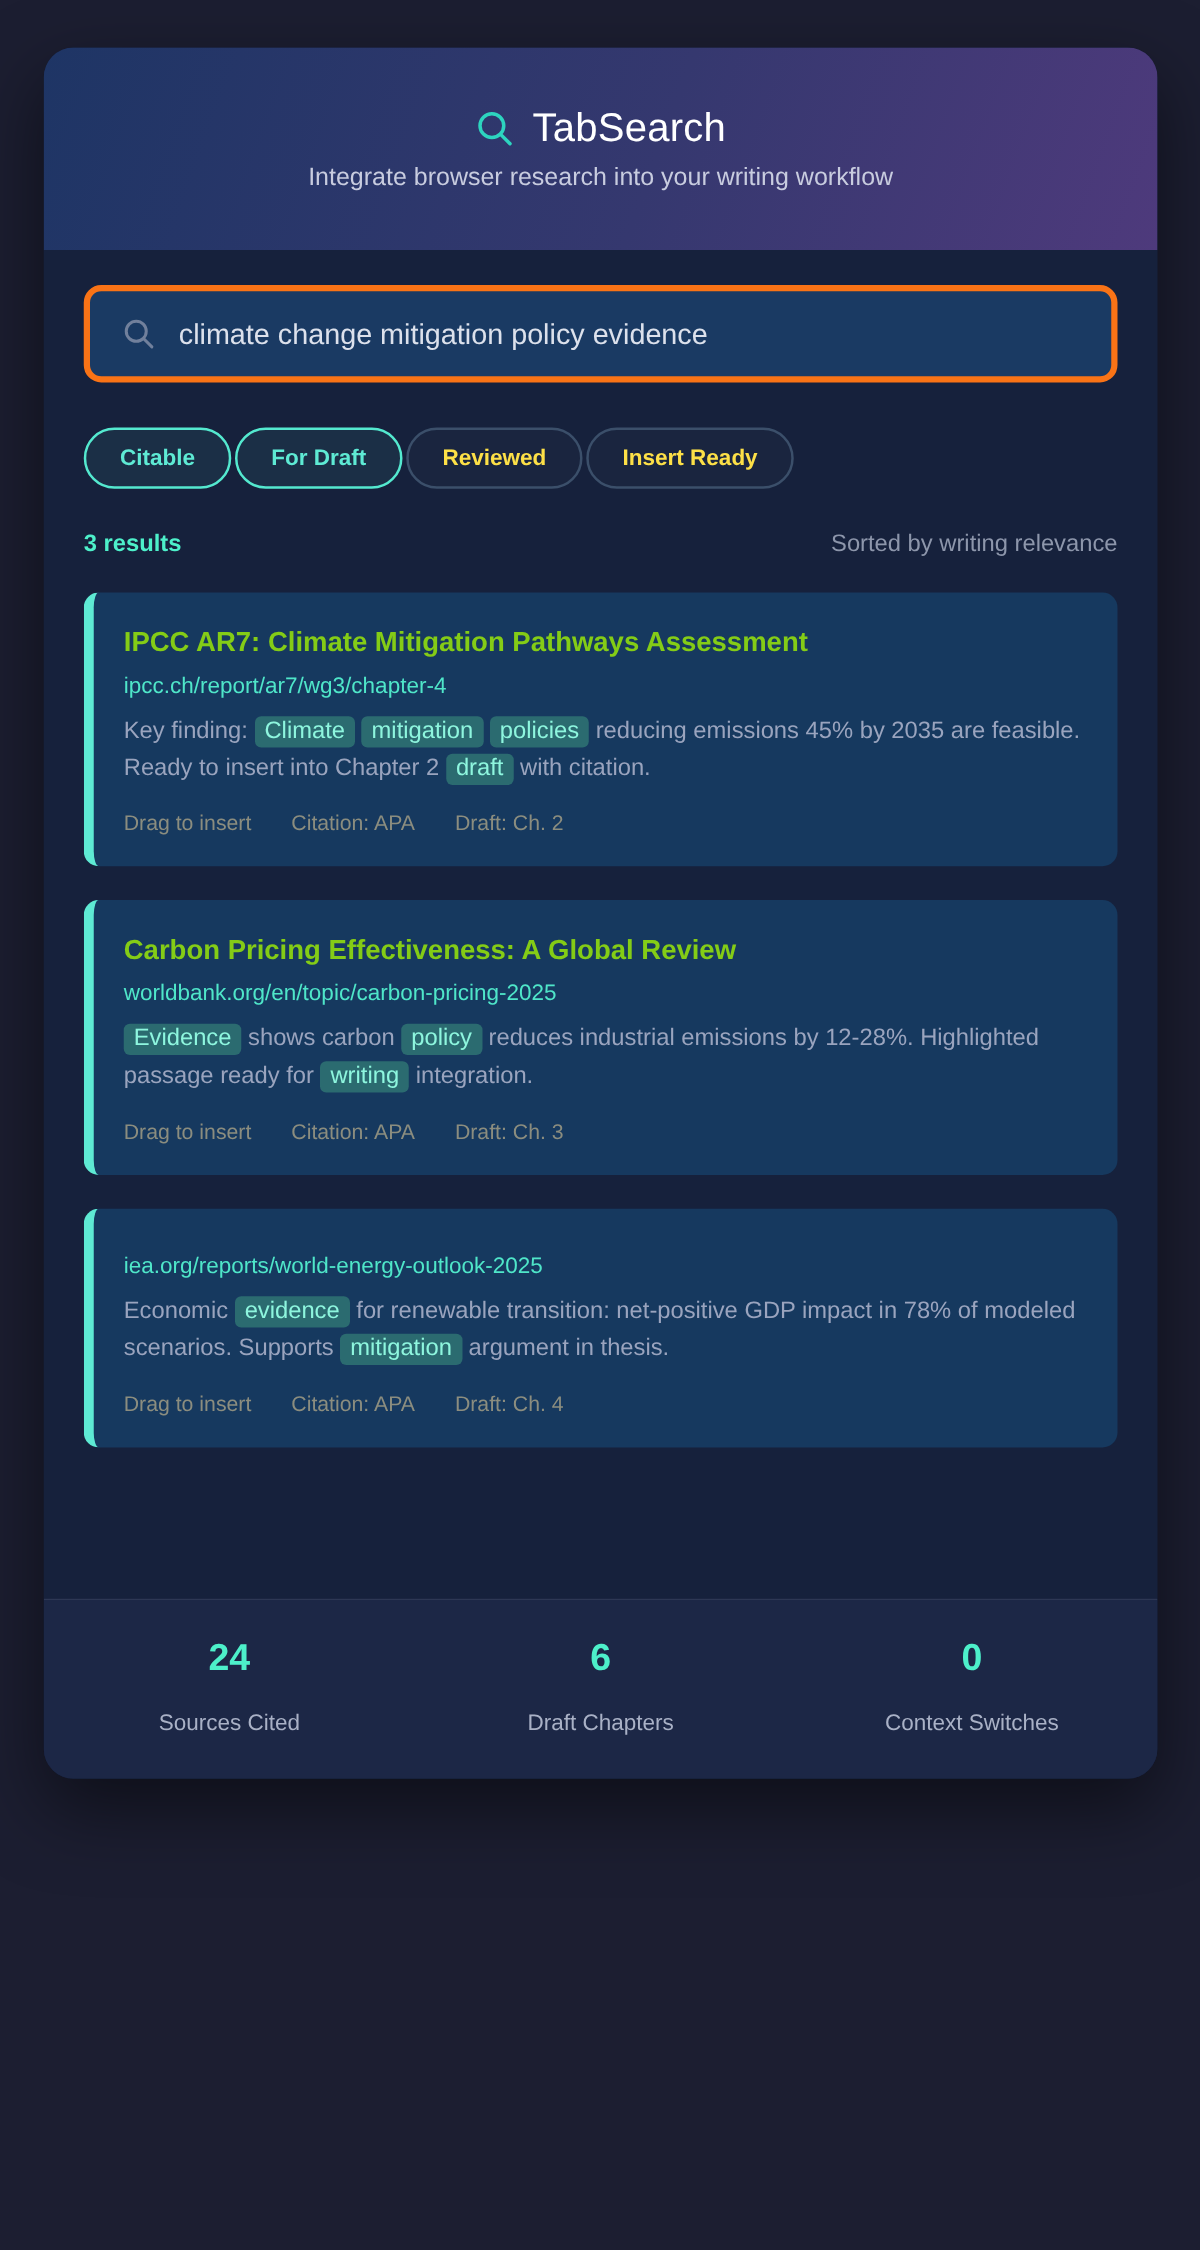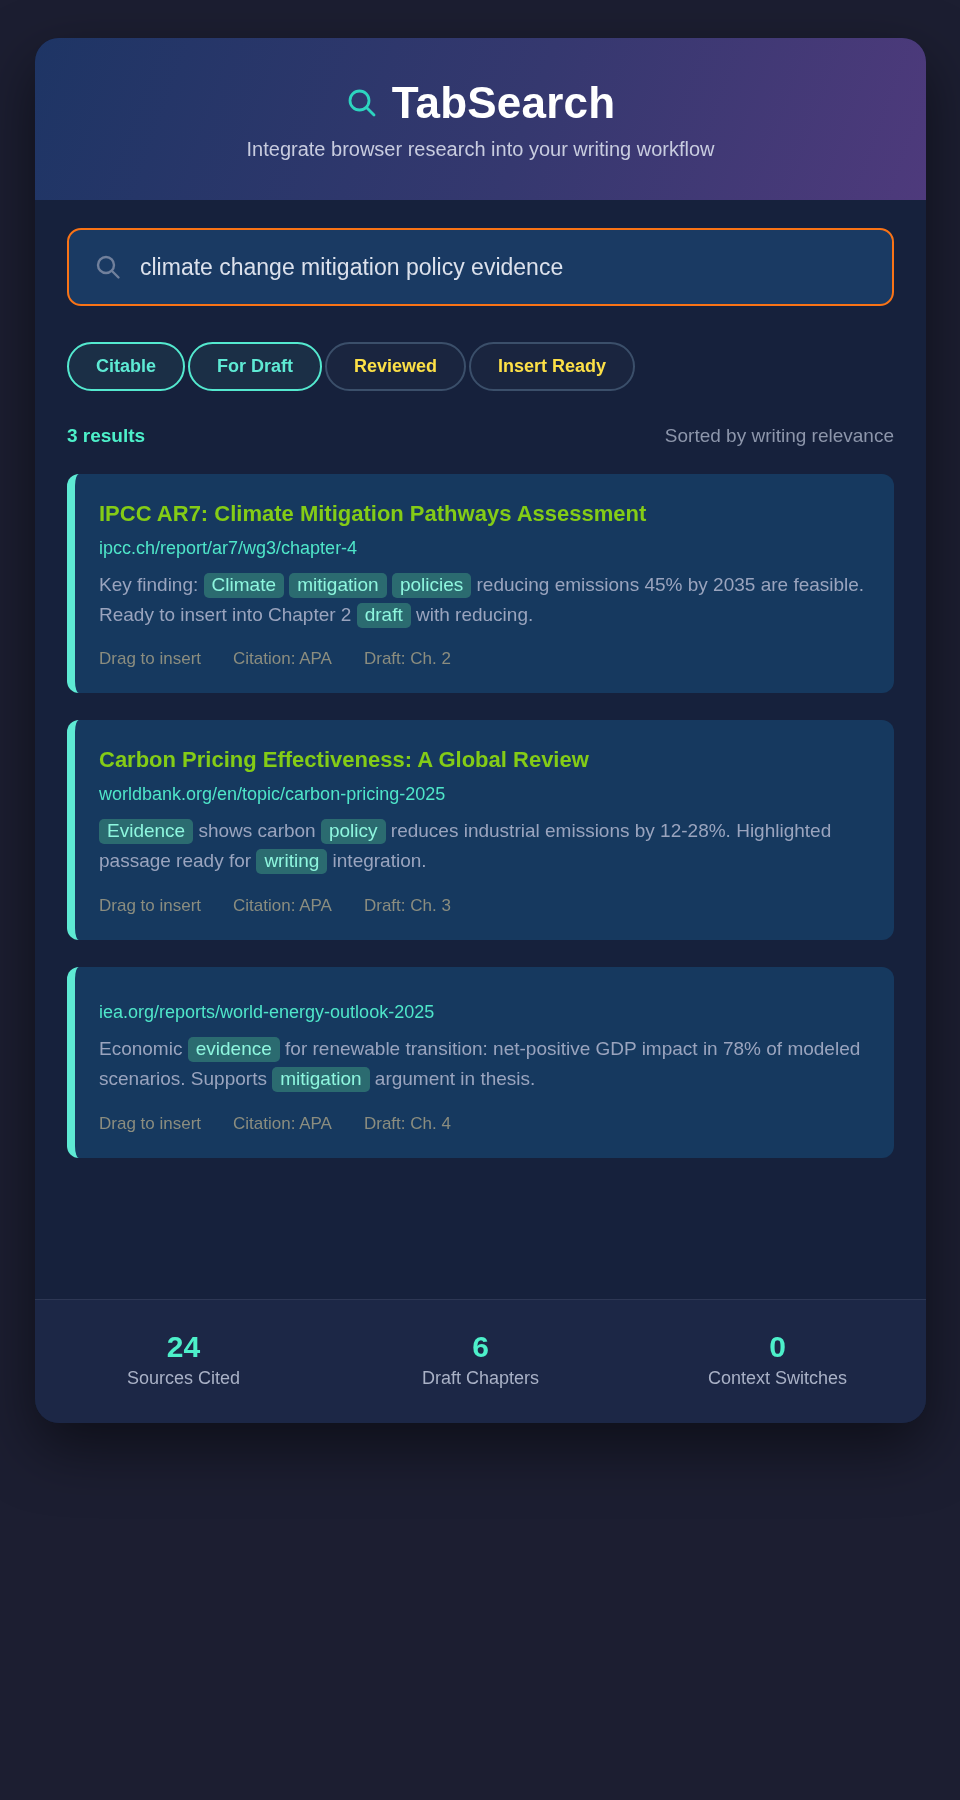--- a/index.html
+++ b/index.html
@@ -19,28 +19,28 @@
     overflow:hidden;
   }
   
   .hdr {
     height:162px; flex:0 0 auto;
     background:linear-gradient(110deg,#1e3565 0%,#35386f 55%,#4e3a7c 100%);
     display:flex; flex-direction:column; align-items:center; justify-content:center;
     gap:10px;
   }
   .hdr-title-row { display:flex; align-items:center; gap:14px; }
-  .hdr-title { color:#ffffff; font-size:44px; font-weight:700; letter-spacing:.2px; }
+  .hdr-title { color:#ffffff; font-size:32px; font-weight:400; letter-spacing:.2px; }
   .hdr-sub { color:#c8ccdf; font-size:20px; }
   
   .content { padding:28px 32px 0 32px; flex:1 1 auto; }
   .search-box {
     display:flex; align-items:center; gap:18px;
     background:#1a3a63;
-    border:2px solid #f97316;
+    border:5px solid #f97316;
     border-radius:14px;
     height:78px; padding:0 26px;
   }
   .search-box input {
     flex:1; background:transparent; border:none; outline:none;
     color:#dce1ec; font-size:23px; font-family:inherit;
   }
   .pills { display:flex; gap:3px; margin-top:36px; }
   .pill {
     border-radius:999px; padding:12px 27px;
@@ -78,21 +78,21 @@
   .rc-meta { display:flex; gap:32px; margin-top:19px; }
   .rc-meta span { color:#8b8d7f; font-size:17px; }
   
   .stats {
     flex:0 0 auto; margin-top:auto;
     background:#1c2746;
     border-top:1px solid rgba(255,255,255,.08);
     padding:30px 0 34px 0;
     display:flex;
   }
-  .stat { flex:1; display:flex; flex-direction:column; align-items:center; gap:4px; }
+  .stat { flex:1; display:flex; flex-direction:column; align-items:center; gap:24px; }
   .stat-value { color:#4df0ca; font-size:30px; font-weight:800; }
   .stat-label { color:#a9b1c6; font-size:18px; }
   svg { display:block; }
 </style>
 </head>
 <body>
 
 <div class="app-card">
 
   <div class="hdr">
@@ -132,21 +132,21 @@
 
     <div class="results-bar">
       <span class="results-count">3 results</span>
       <span class="sort-label">Sorted by writing relevance</span>
     </div>
 
     <div id="results-list">
   <div class="result-card">
     <div class="rc-title">IPCC AR7: Climate Mitigation Pathways Assessment</div>
     <div class="rc-url">ipcc.ch/report/ar7/wg3/chapter-4</div>
-    <div class="rc-snippet"><span>Key finding: </span><span class="hl">Climate</span><span> </span><span class="hl">mitigation</span><span> </span><span class="hl">policies</span><span> reducing emissions 45% by 2035 are feasible. Ready to insert into Chapter 2 </span><span class="hl">draft</span><span> with reducing.</span></div>
+    <div class="rc-snippet"><span>Key finding: </span><span class="hl">Climate</span><span> </span><span class="hl">mitigation</span><span> </span><span class="hl">policies</span><span> reducing emissions 45% by 2035 are feasible. Ready to insert into Chapter 2 </span><span class="hl">draft</span><span> with citation.</span></div>
     <div class="rc-meta">
             <span>Drag to insert</span>
             <span>Citation: APA</span>
             <span>Draft: Ch. 2</span>
           </div>
   </div>
 
   <div class="result-card">
     <div class="rc-title">Carbon Pricing Effectiveness: A Global Review</div>
     <div class="rc-url">worldbank.org/en/topic/carbon-pricing-2025</div>

